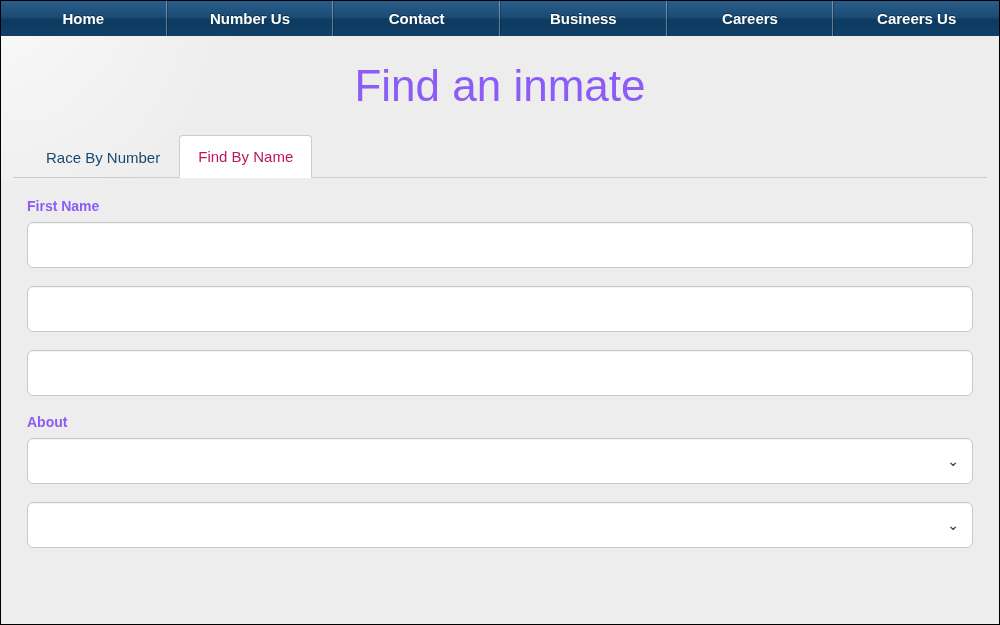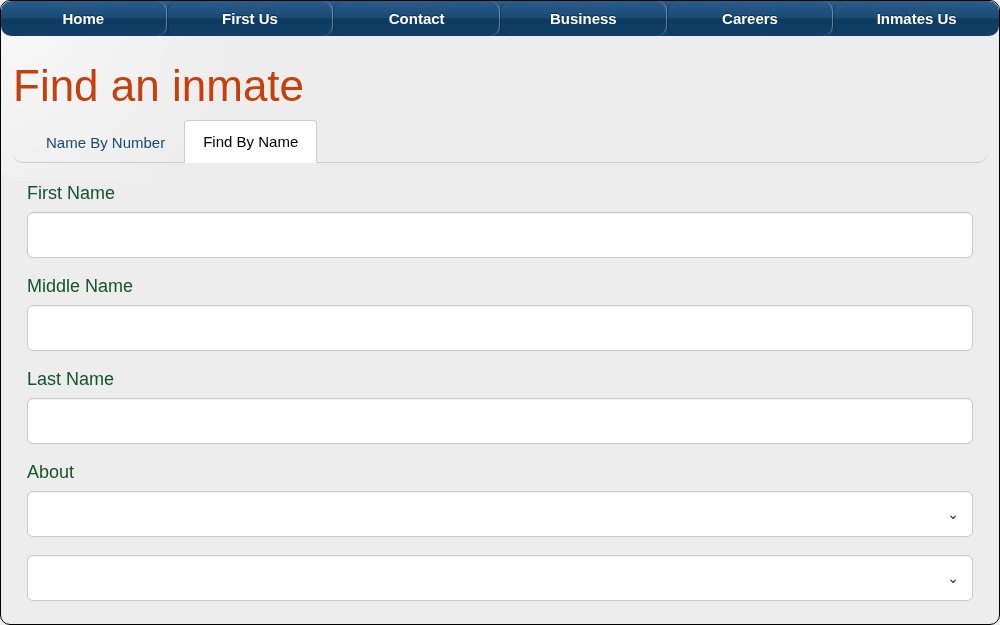--- a/index.html
+++ b/index.html
@@ -1,15 +1,15 @@
 <!DOCTYPE html>
 <html><head>
 <meta charset="utf-8">
 <style>
-  * { box-sizing: border-box; margin: 0; padding: 0; border-radius: 10px; }
+  * { box-sizing: border-box; margin: 0; padding: 0; }
   body {
     font-family: Arial, Helvetica, sans-serif;
     background: #ededed;
     width: 1000px;
     height: 625px;
     overflow: hidden;
     position: relative;
     border: 1px solid #000;
   }
   .bg-rays {
@@ -41,26 +41,26 @@
     text-shadow: 0 -1px 0 rgba(0,0,0,0.4);
   }
   .topnav .nav-item:first-child { border-left: none; }
   .topnav .nav-item:last-child { border-right: none; }
   .content {
     position: relative;
     z-index: 1;
     padding: 0 12px;
   }
   .page-title {
-    text-align: left;
+    text-align: center;
     font-size: 44px;
     font-weight: 400;
-    color: #c2410c;
+    color: #8b5cf6;
     margin-top: 25px;
-    margin-bottom: 8px;
+    margin-bottom: 23px;
     font-family: "Segoe UI Light", "Segoe UI", Arial, sans-serif;
   }
   .tabs {
     display: flex;
     align-items: flex-end;
     border-bottom: 1px solid #ccc;
     padding-left: 14px;
     margin-bottom: 20px;
   }
   .tab {
@@ -68,32 +68,32 @@
     font-size: 15px;
     color: #194a73;
     cursor: pointer;
     border: 1px solid transparent;
     border-bottom: none;
     position: relative;
     bottom: -1px;
   }
   .tab.active {
     background: #fff;
-    color: #000000;
+    color: #be185d;
     border: 1px solid #ccc;
     border-bottom: 1px solid #fff;
     border-radius: 4px 4px 0 0;
   }
   .form-area { padding: 0 14px; }
   .form-group { margin-bottom: 18px; }
   .form-label {
     display: block;
-    font-size: 18px;
-    font-weight: normal;
-    color: #14532d;
+    font-size: 14px;
+    font-weight: bold;
+    color: #8b5cf6;
     margin-bottom: 8px;
   }
   .form-control {
     width: 100%;
     height: 46px;
     border: 1px solid #c9c9c9;
     border-radius: 6px;
     background: #fff;
     font-size: 15px;
     padding: 0 12px;
@@ -116,49 +116,47 @@
     font-size: 14px;
   }
 </style>
 </head>
 <body>
 
 <div class="bg-rays"></div>
 
 <nav class="topnav">
   <div class="nav-item">Home</div>
-  <div class="nav-item">First Us</div>
+  <div class="nav-item">Number Us</div>
   <div class="nav-item">Contact</div>
   <div class="nav-item">Business</div>
   <div class="nav-item">Careers</div>
-  <div class="nav-item">Inmates Us</div>
+  <div class="nav-item">Careers Us</div>
 </nav>
 
 <div class="content">
   <h1 class="page-title">Find an inmate</h1>
 
   <div class="tabs">
-    <div class="tab">Name By Number</div>
+    <div class="tab">Race By Number</div>
     <div class="tab active">Find By Name</div>
   </div>
 
   <div class="form-area">
 
     <div class="form-group">
       <label class="form-label">First Name</label>
       <input type="text" class="form-control" value="" style="">
     </div>
 
     <div class="form-group">
-      <label class="form-label">Middle Name</label>
       <input type="text" class="form-control" value="" style="">
     </div>
 
     <div class="form-group">
-      <label class="form-label">Last Name</label>
       <input type="text" class="form-control" value="" style="">
     </div>
 
     <div class="form-group">
       <label class="form-label">About</label>
       <div class="select-wrap">
         <select class="form-control">
           <option></option>
         </select>
         <span class="chev">⌄</span>

